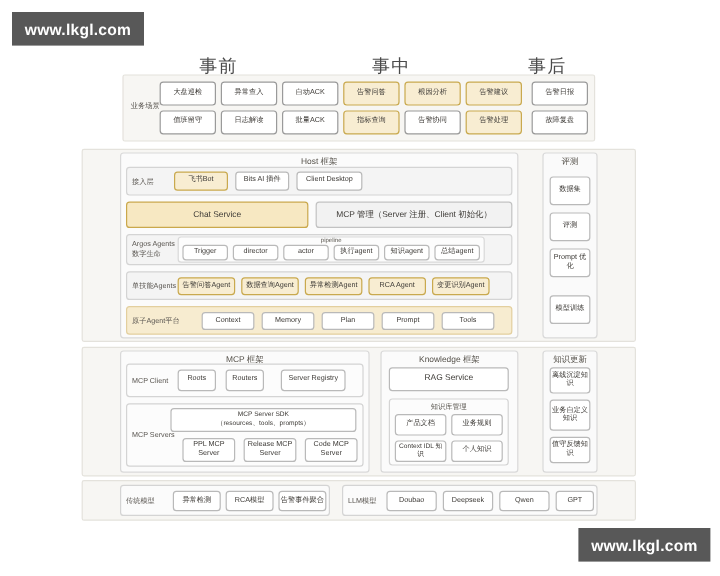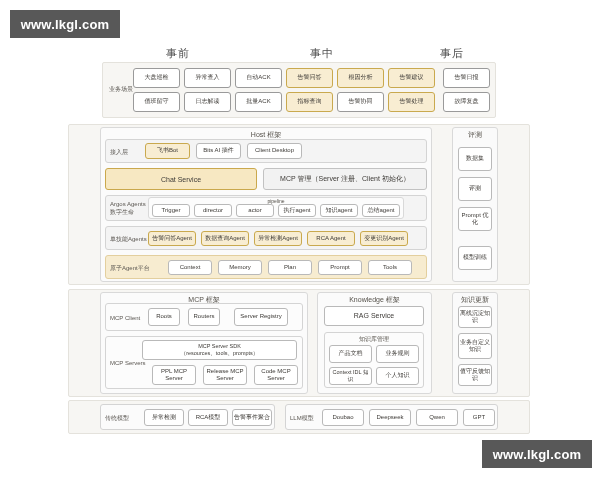--- a/index.html
+++ b/index.html
@@ -35,21 +35,21 @@
     align-items: center;
     justify-content: center;
   }
   .wm-top { left: 10px;  top: 10px;  width: 110px; height: 28px; }
   .wm-bot { left: 482px; top: 440px; width: 110px; height: 28px; }
 
   
   .phase {
     position: absolute;
     top: 46px;
-    font-size: 11px;
+    font-size: 15px;
     color: #4a4a4a;
     letter-spacing: 1px;
   }
 
   
   .band {
     position: absolute;
     background: #f7f6f3;
     border: 1px solid #e4e2dc;
     border-radius: 2px;

